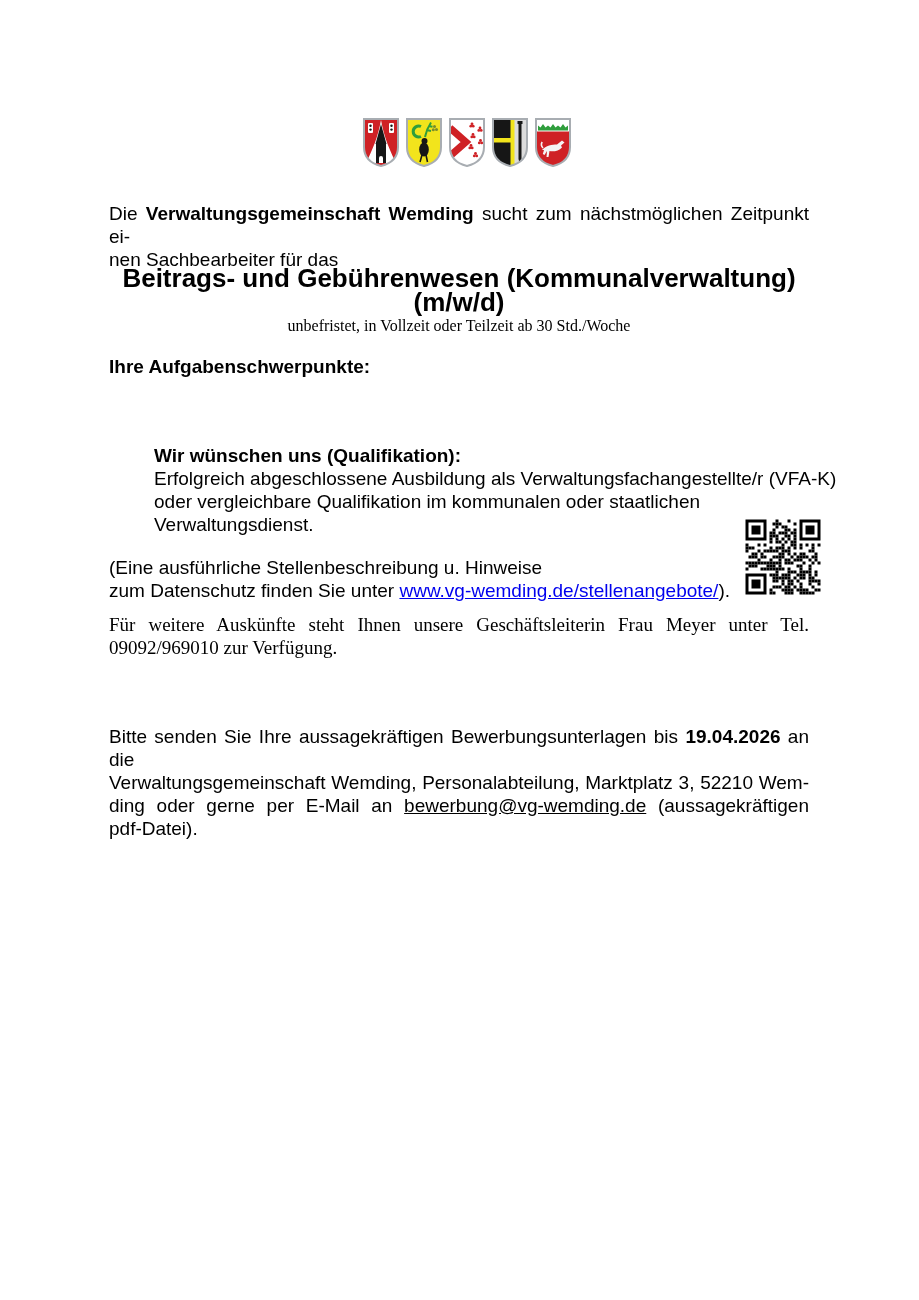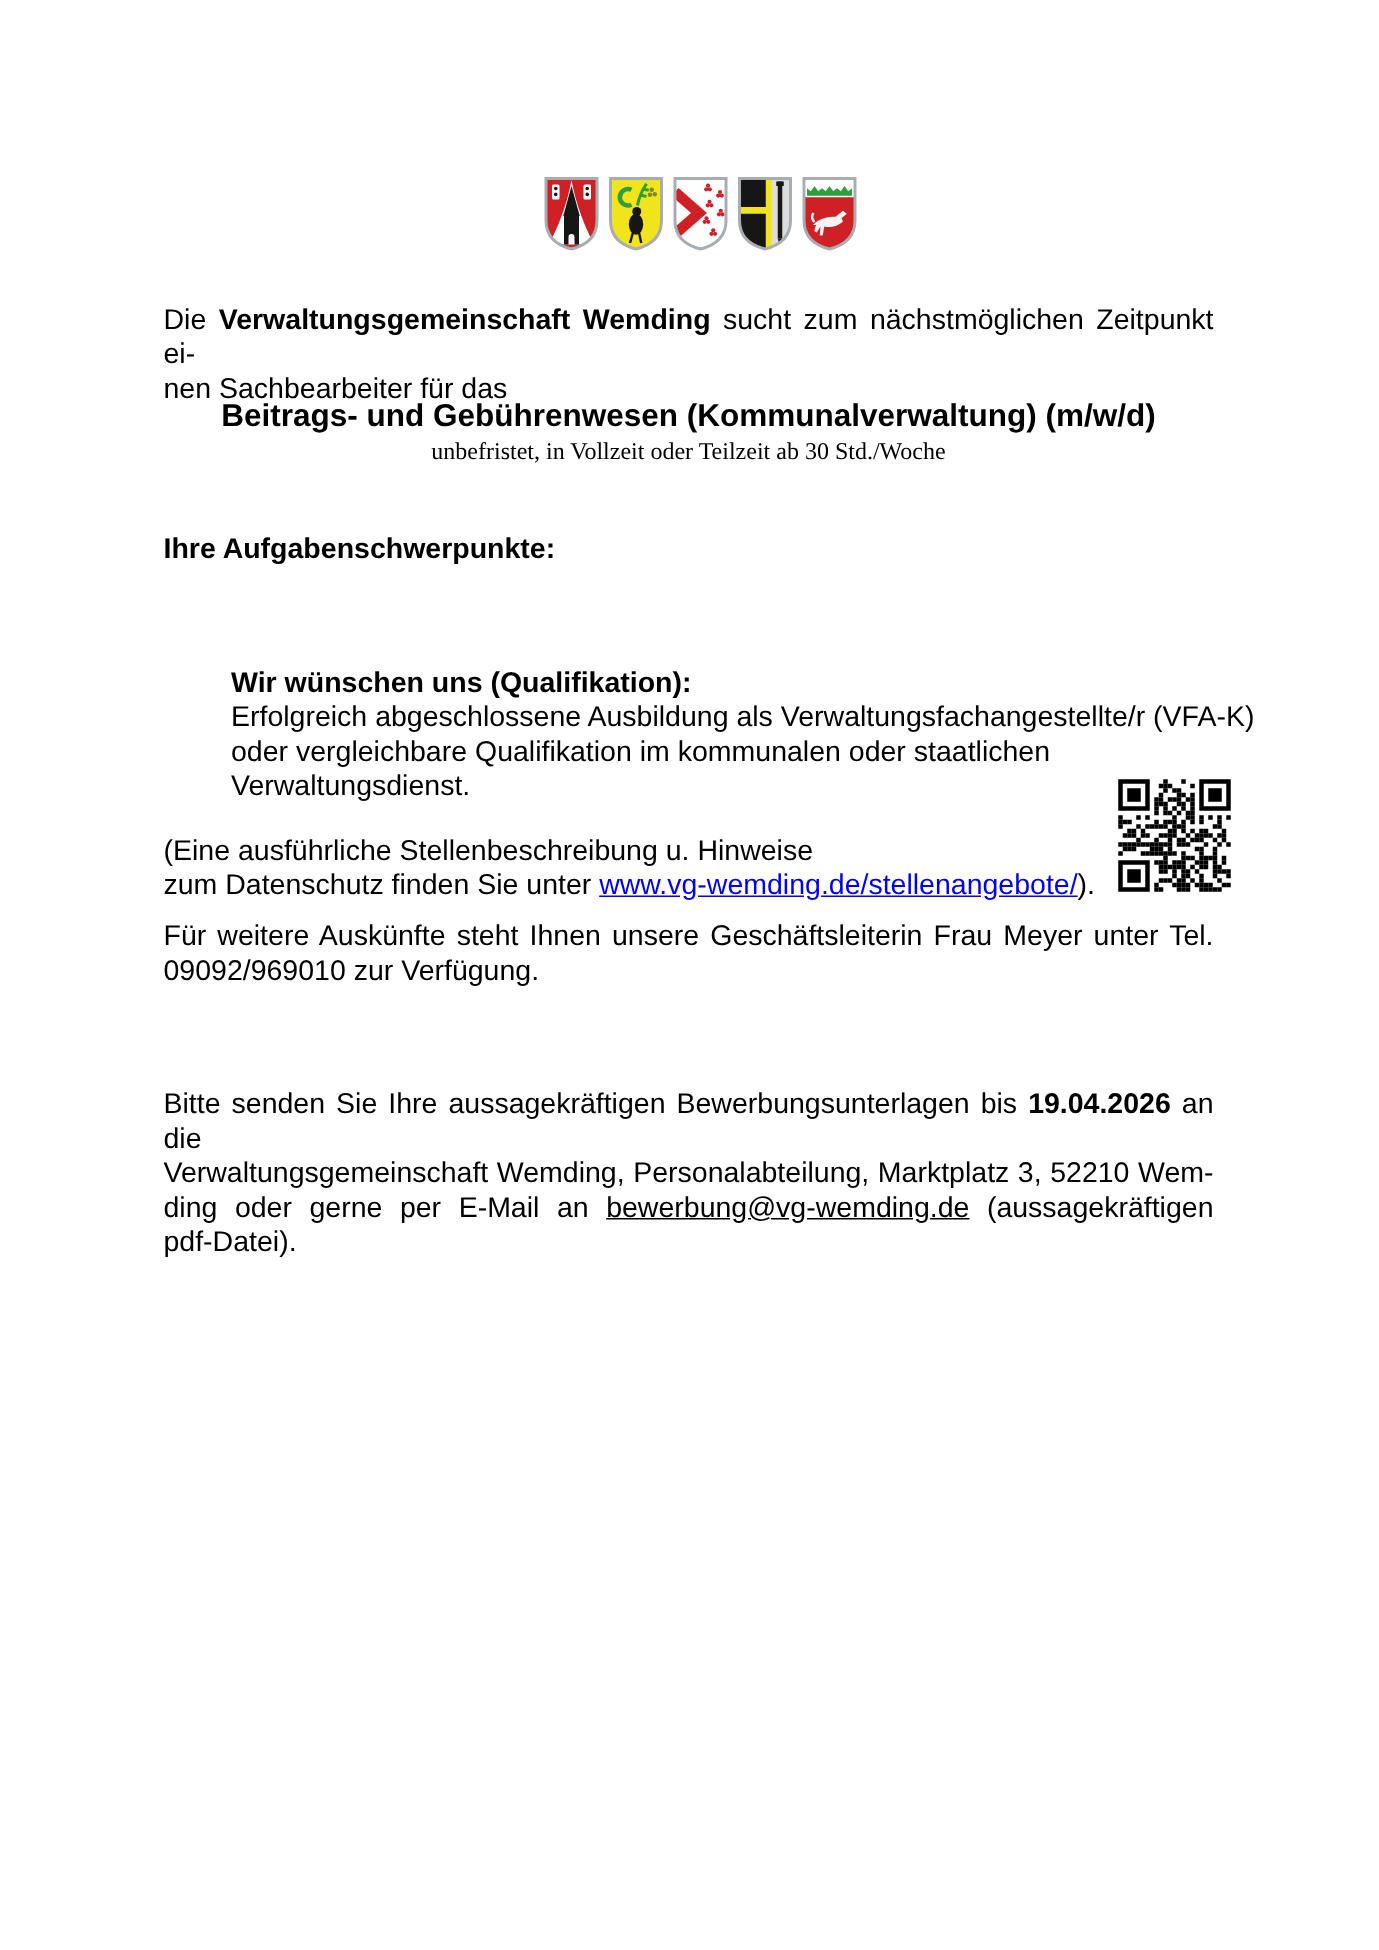--- a/index.html
+++ b/index.html
@@ -11,29 +11,29 @@
   .crest{width:40px;height:51px;display:block;}
 
   
   .textblock{position:absolute;left:109px;width:700px;font-size:19px;line-height:23px;}
   .tline{min-height:23px;}
   .j{text-align:justify;text-align-last:justify;}
   .b{font-weight:bold;}
   .u{text-decoration:underline;}
   .lnk{color:var(--link,#0000EE);text-decoration:underline;cursor:pointer;margin-top:39px;}
   .center{text-align:center;}
-  .title-line{font-weight:bold;font-size:21px;line-height:24px;}
+  .title-line{font-weight:bold;font-size:26px;line-height:24px;}
   .subtitle-line{font-size:16px;line-height:24px;font-family:Liberation Serif, serif;}
 
   #intro{top:202px;}
   #titleblock{top:266px;}
   #tasks{top:355px;}
   #qualification{top:444px;margin-left:45px;}
   #note{top:556px;}
-  #contact{top:613px;}
+  #contact{top:613px;font-family:Liberation Serif, serif;}
   #application{top:678px;margin-top:47px;}
 
   .qr-wrap{position:absolute;left:744px;top:518px;width:78px;height:78px;}
 </style>
 </head>
 <body>
 
 <div class="page">
 
   <div class="crest-row">

